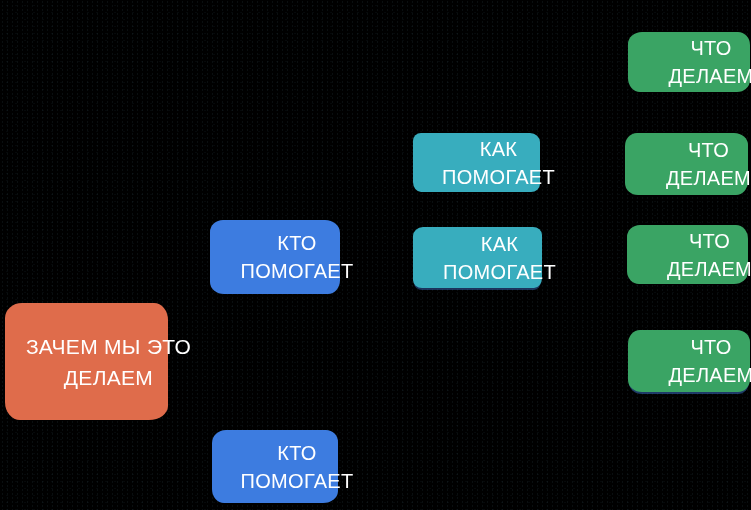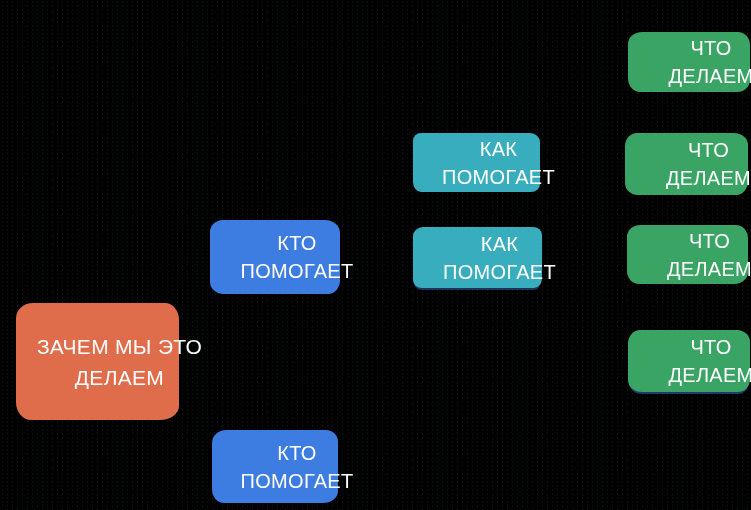--- a/index.html
+++ b/index.html
@@ -32,21 +32,21 @@
     box-sizing: border-box;
     cursor: pointer;
     padding-left: 44px;
   }
   .node .line {
     white-space: nowrap;
     letter-spacing: 0.3px;
   }
   
   .n0 {
-    left: 16px; top: 303px; width: 163px; height: 117px;
+    left: 5px; top: 303px; width: 163px; height: 117px;
     border-radius: 17px 14px 19px 15px / 15px 17px 14px 18px;
     font-size: 21px;
   }
   .n0 .line { line-height: 31px; }
   
   .n1 {
     left: 210px; top: 220px; width: 130px; height: 74px;
     border-radius: 13px 15px 12px 14px / 12px 13px 14px 12px;
     font-size: 20px;
   }

